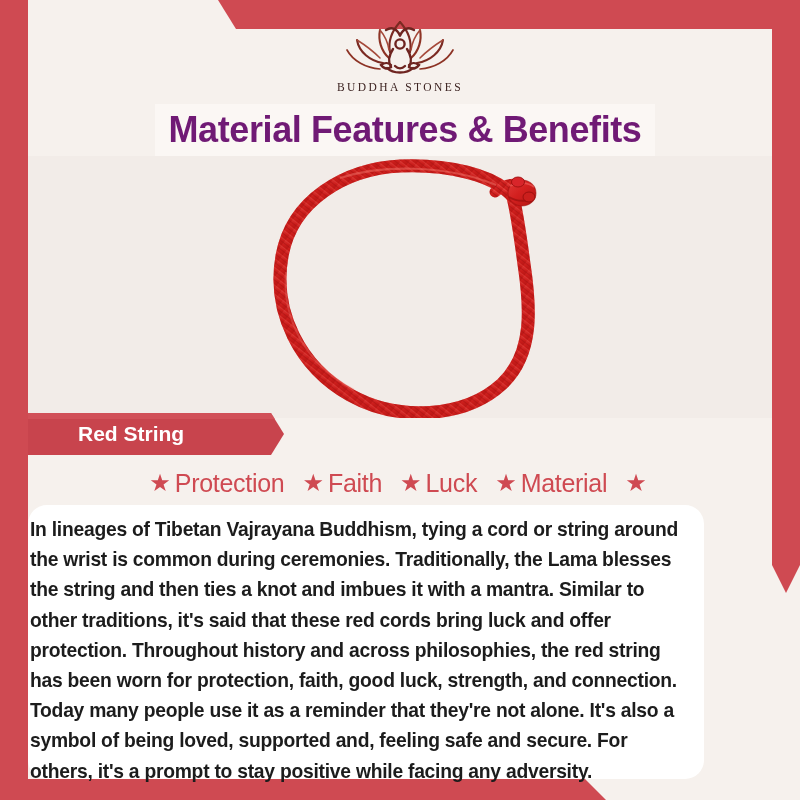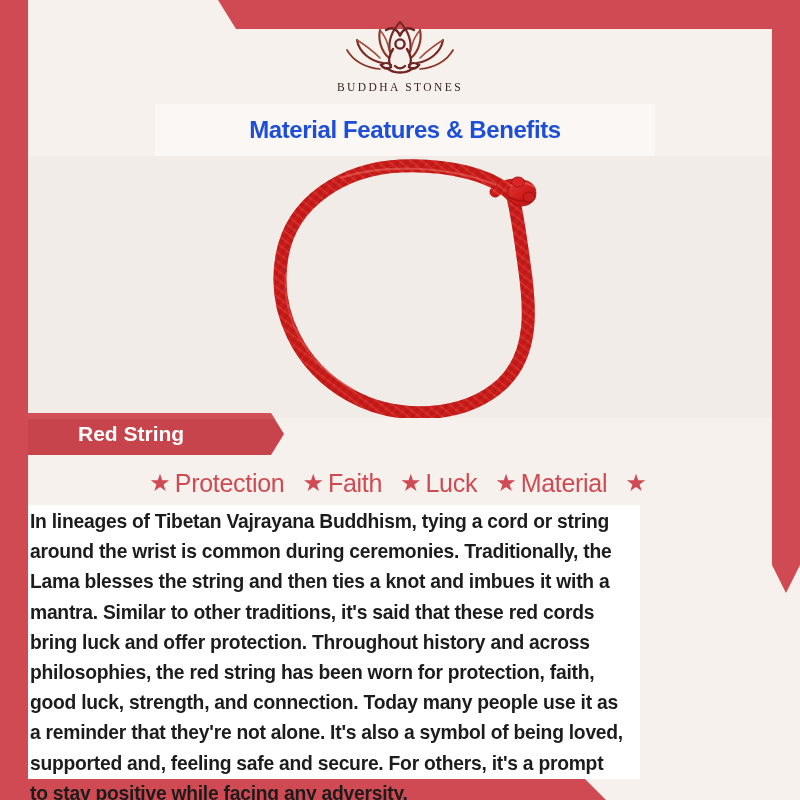--- a/index.html
+++ b/index.html
@@ -25,21 +25,21 @@
     margin-top:1px; font-weight:400;
   }
 
   
   #title-banner {
     position:absolute; left:155px; top:104px; width:500px; height:52px;
     background:#fbf7f4; z-index:3;
     display:flex; align-items:center; justify-content:center;
   }
   #title-text {
-    font-size:24px; font-weight:bold; color:#1d4ed8;
+    font-size:36px; font-weight:bold; color:#701a75;
     letter-spacing:-0.4px; white-space:nowrap;
   }
 
   
   #hero {
     position:absolute; left:28px; top:156px; width:744px; height:262px;
     background:#f2ece8; z-index:1; overflow:hidden;
   }
   #hero svg { position:absolute; left:202px; top:-4px; }
 
@@ -59,22 +59,22 @@
     display:flex; align-items:center; justify-content:center;
     gap:2px; color:#cf4a52;
   }
   .benefit { display:flex; align-items:center; white-space:nowrap; }
   .benefit-star { font-size:24px; line-height:1; margin-right:4px; }
   .benefit-label { font-size:25px; font-weight:normal; letter-spacing:-0.3px; }
   .bsp { width:14px; }
 
   
   #body-panel {
-    position:absolute; left:28px; top:505px; width:612px; height:274px;
-    background:#ffffff; z-index:2; padding:2px 14px 0 0;
+    position:absolute; left:28px; top:505px; width:676px; height:274px;
+    background:#ffffff; z-index:2; padding:10px 14px 0 0;border-radius:19px;
   }
   #body-text {
     font-size:19.3px; font-weight:bold; color:#1c1c1c;
     line-height:30.2px; letter-spacing:-0.25px;
     text-align:left; padding-left:2px;
   }
 </style>
 </head>
 <body>
 

